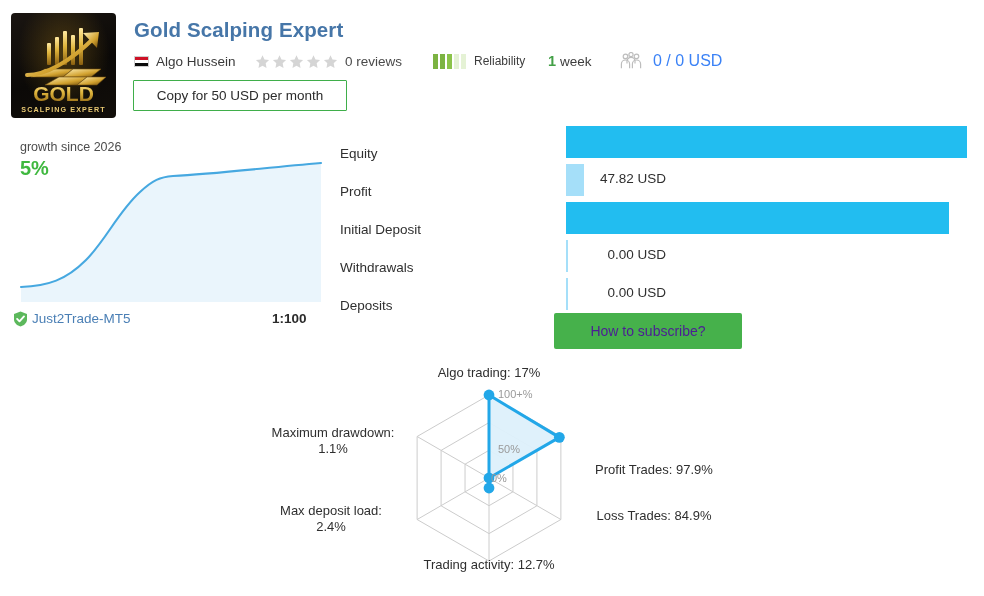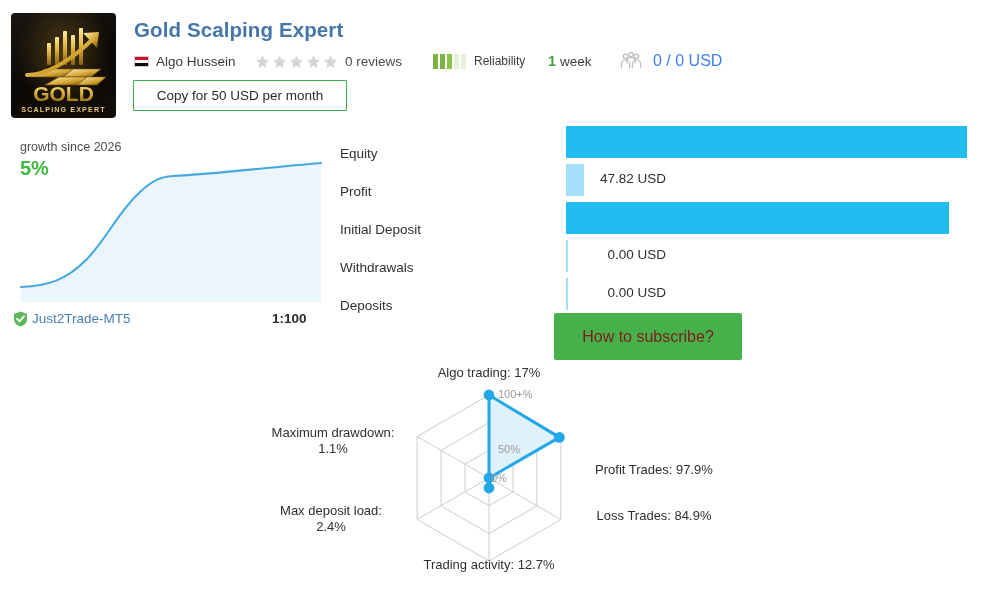--- a/index.html
+++ b/index.html
@@ -94,23 +94,23 @@
   }
   .stat-value {
     position:absolute; left: 208px; width: 118px; text-align: right;
     font-size: 13.5px; color: #2f2f2f; top: 9px;
   }
   .stat-bar-track { position:absolute; left: 226px; top: 2px; width: 418px; height: 32px; }
   .stat-bar { position:absolute; left: 0; top: 0; height: 32px; min-width: 1px; }
 
   #subscribe-btn {
     position: absolute; left: 554px; top: 313px;
-    width: 188px; height: 47px;
-    background: #46b14b; border: none; color:#7f1d1d;
-    font-size: 16px; font-family:"Liberation Sans", sans-serif;
+    width: 188px; height: 36px;
+    background: #46b14b; border: none; color:#4c1d95;
+    font-size: 14px; font-family:"Liberation Sans", sans-serif;
     display:flex; align-items:center; justify-content:center;
     cursor:pointer; border-radius: 2px;
   }
 
   
   #radar { position: absolute; left: 248px; top: 366px; width: 500px; height: 230px; }
   #radar-svg { position:absolute; left:0; top:0; }
   .radar-label {
     position:absolute; font-size: 13px; color: #2f2f2f;
     text-align:center; white-space: nowrap; line-height: 16px;

